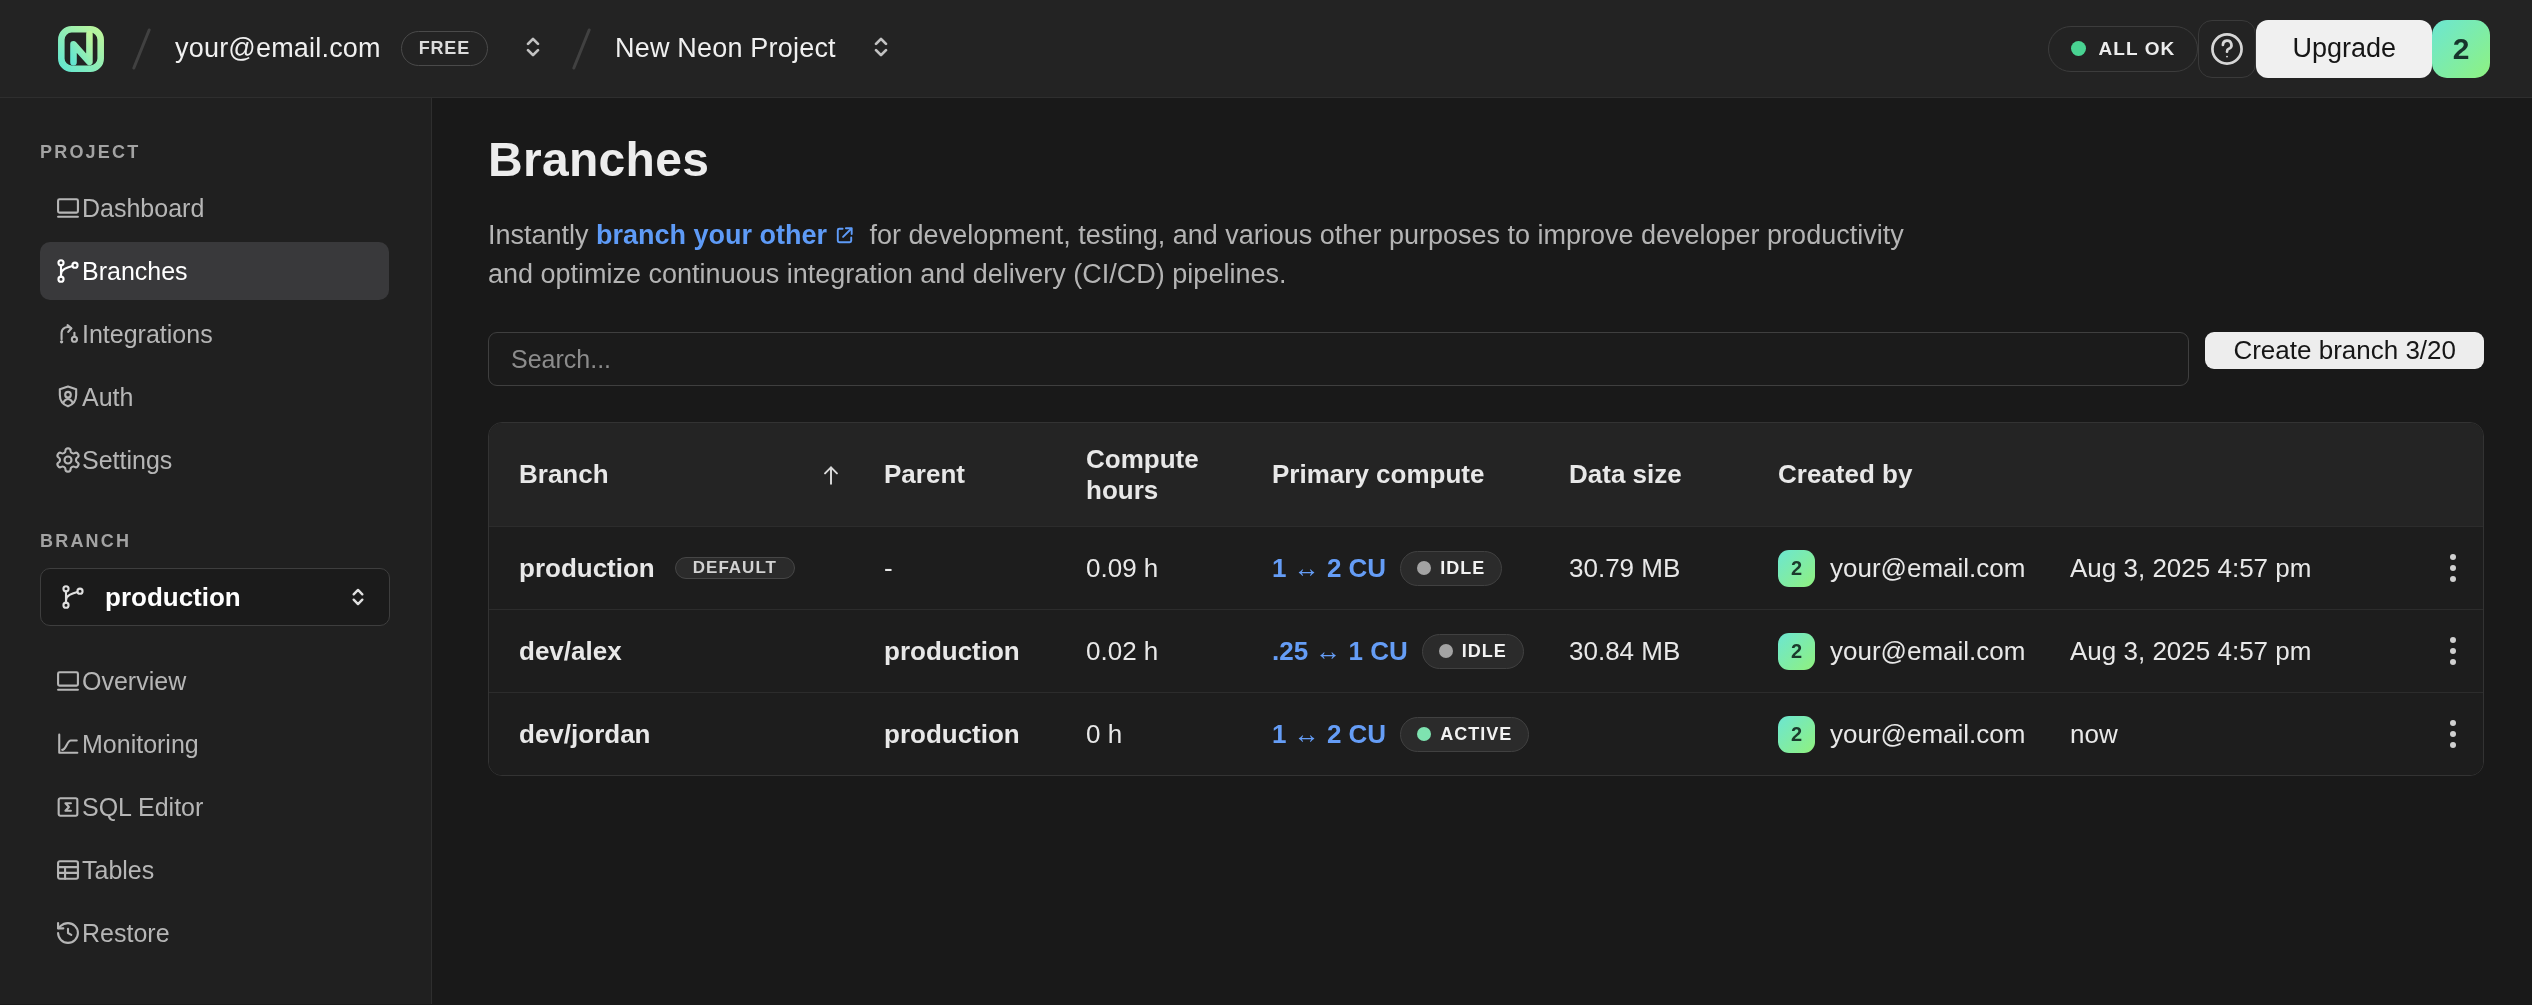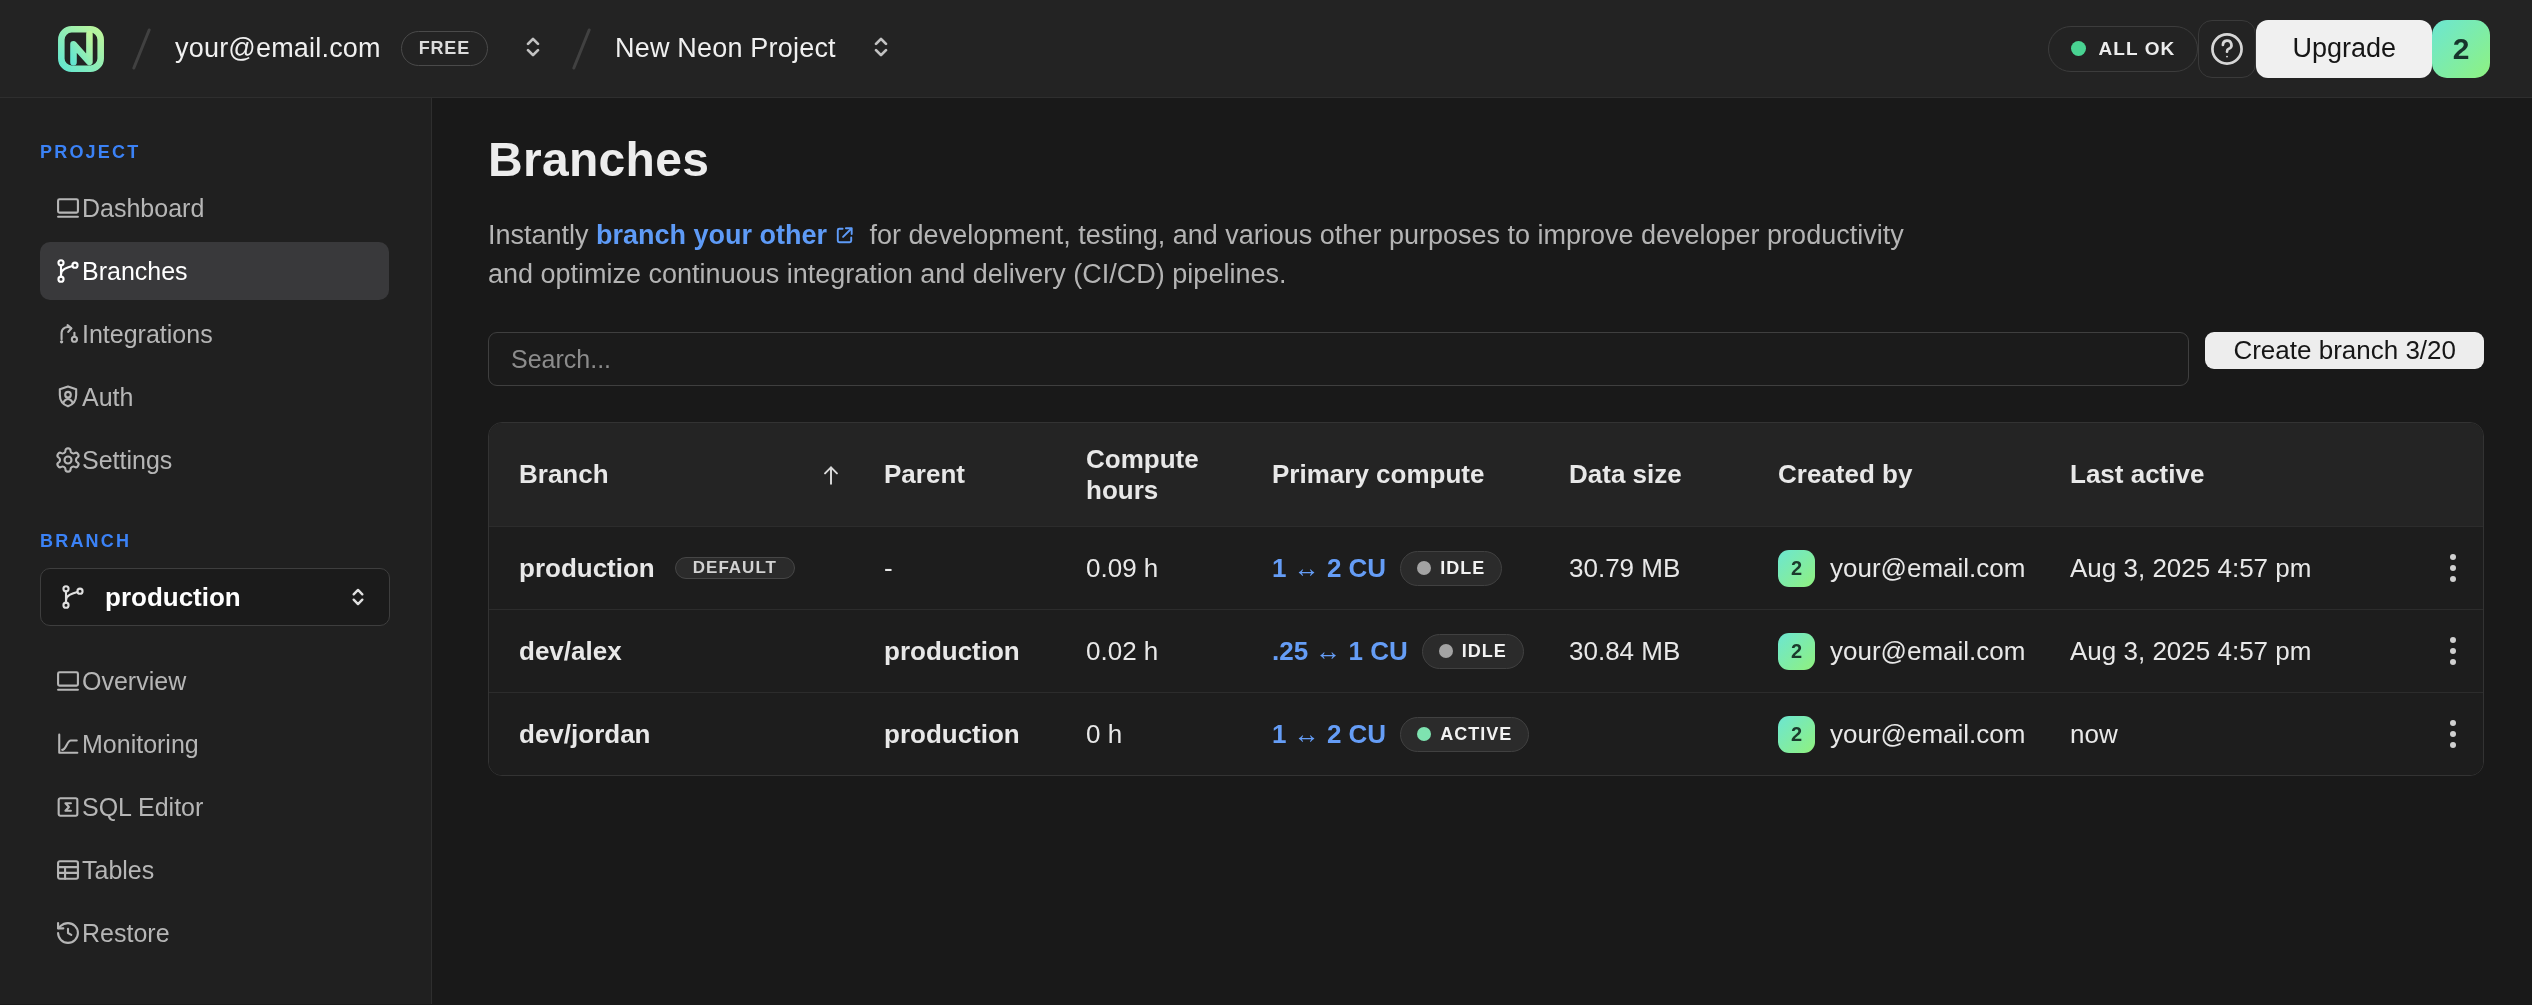--- a/index.html
+++ b/index.html
@@ -51,21 +51,21 @@
     display: flex; align-items: center; justify-content: center;
   }
 
   
   .app-body { display: flex; height: 906px; }
   .sidebar {
     width: 432px; background: #202020; border-right: 1px solid #2e2e2e;
     padding: 44px 0 0 0; flex-shrink: 0;
   }
   .side-section-label {
-    font-size: 18px; font-weight: 700; letter-spacing: 2.2px; color: #3b82f6;
+    font-size: 18px; font-weight: 700; letter-spacing: 2.2px; color: #a3a3a3;
     padding: 0 0 16px 40px;
   }
   .side-list { list-style: none; padding: 0 42px 0 40px; }
   .side-item {
     display: flex; align-items: center; height: 58px; margin-bottom: 5px;
     padding: 0 14px; border-radius: 10px; color: #b6b6b6; font-size: 25px; cursor: pointer;
   }
   .side-item.active { background: #39393b; color: #ffffff; }
   .side-item .icn { display: flex; color: inherit; }
   .branch-section { margin-top: 42px; }
@@ -349,21 +349,20 @@
               <line x1="12" y1="20" x2="12" y2="5"></line>
                 <polyline points="6.5 10.5 12 5 17.5 10.5"></polyline>
             </svg>
           </span>
         </div>
         <div class="th">Parent</div>
         <div class="th" style="max-width:150px;">Compute hours</div>
         <div class="th">Primary compute</div>
         <div class="th">Data size</div>
         <div class="th">Created by</div>
-        <div class="th">Last active</div>
         <div class="th"></div>
       </div>
 
       <div class="trow tbody-row">
         <div class="cell">
           <span class="branch-name">production</span>
           <span class="default-badge">DEFAULT</span>
         </div>
         <div class="cell">-</div>
         <div class="cell">0.09 h</div>

